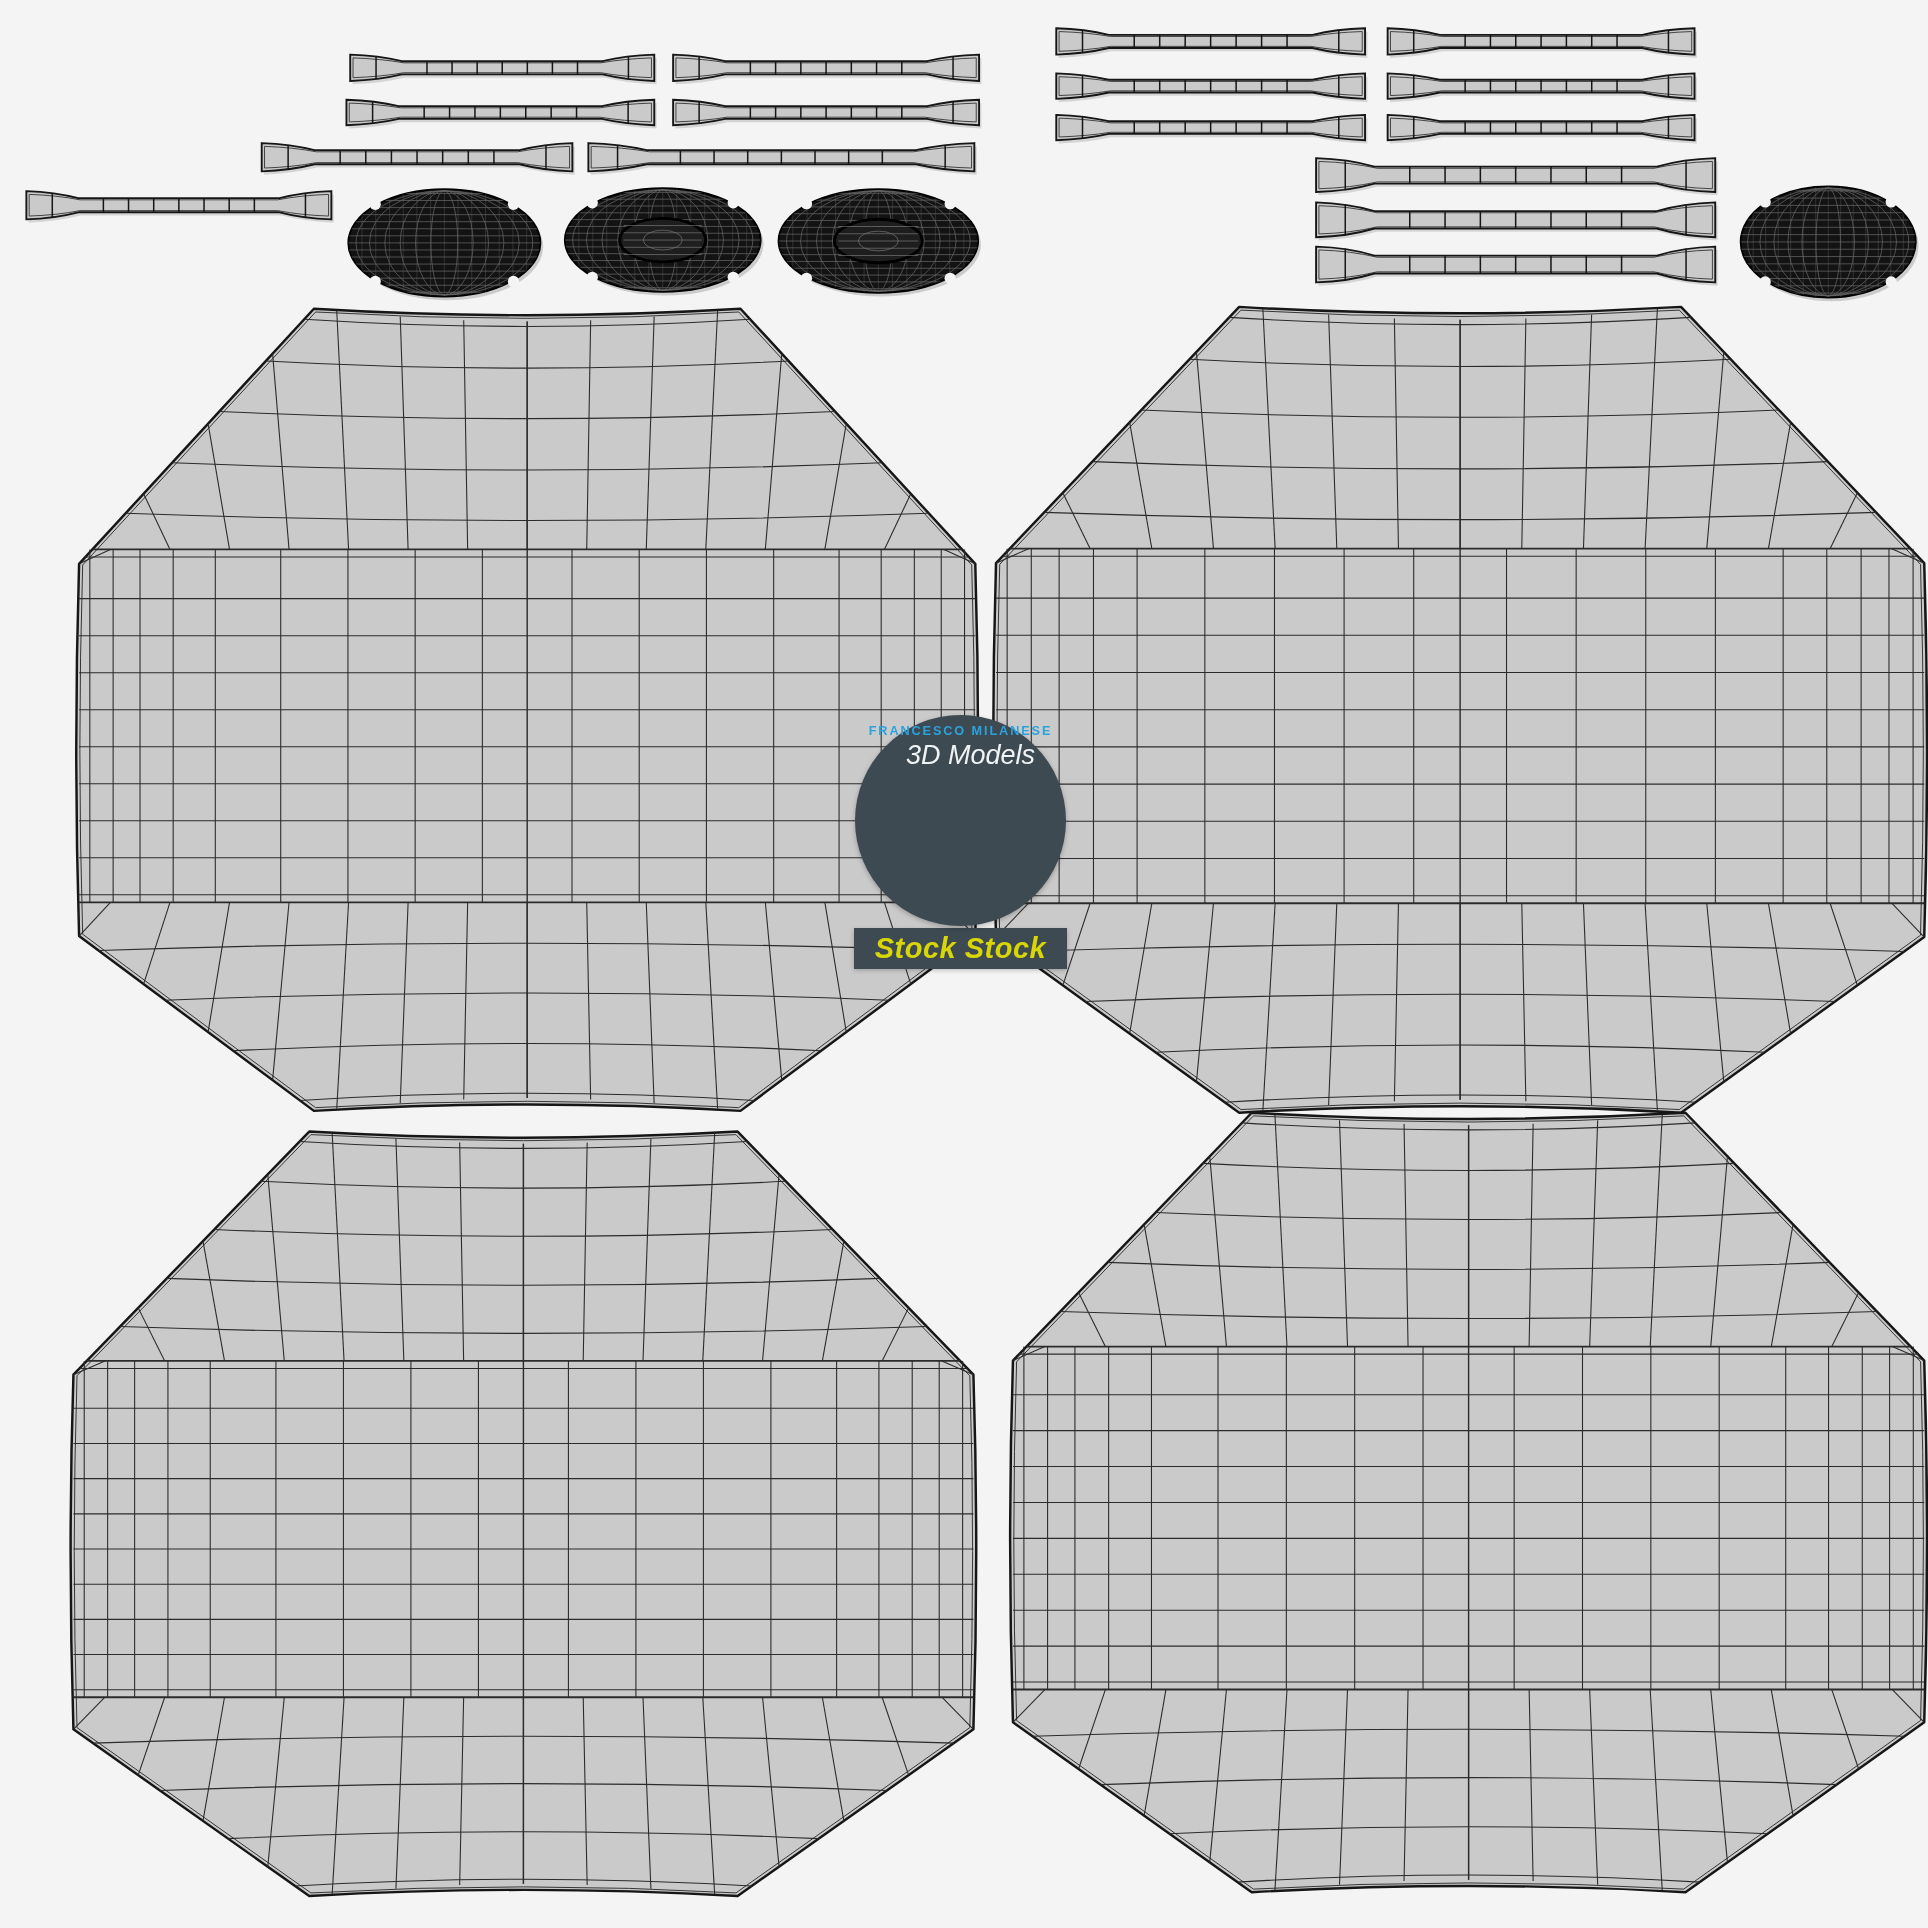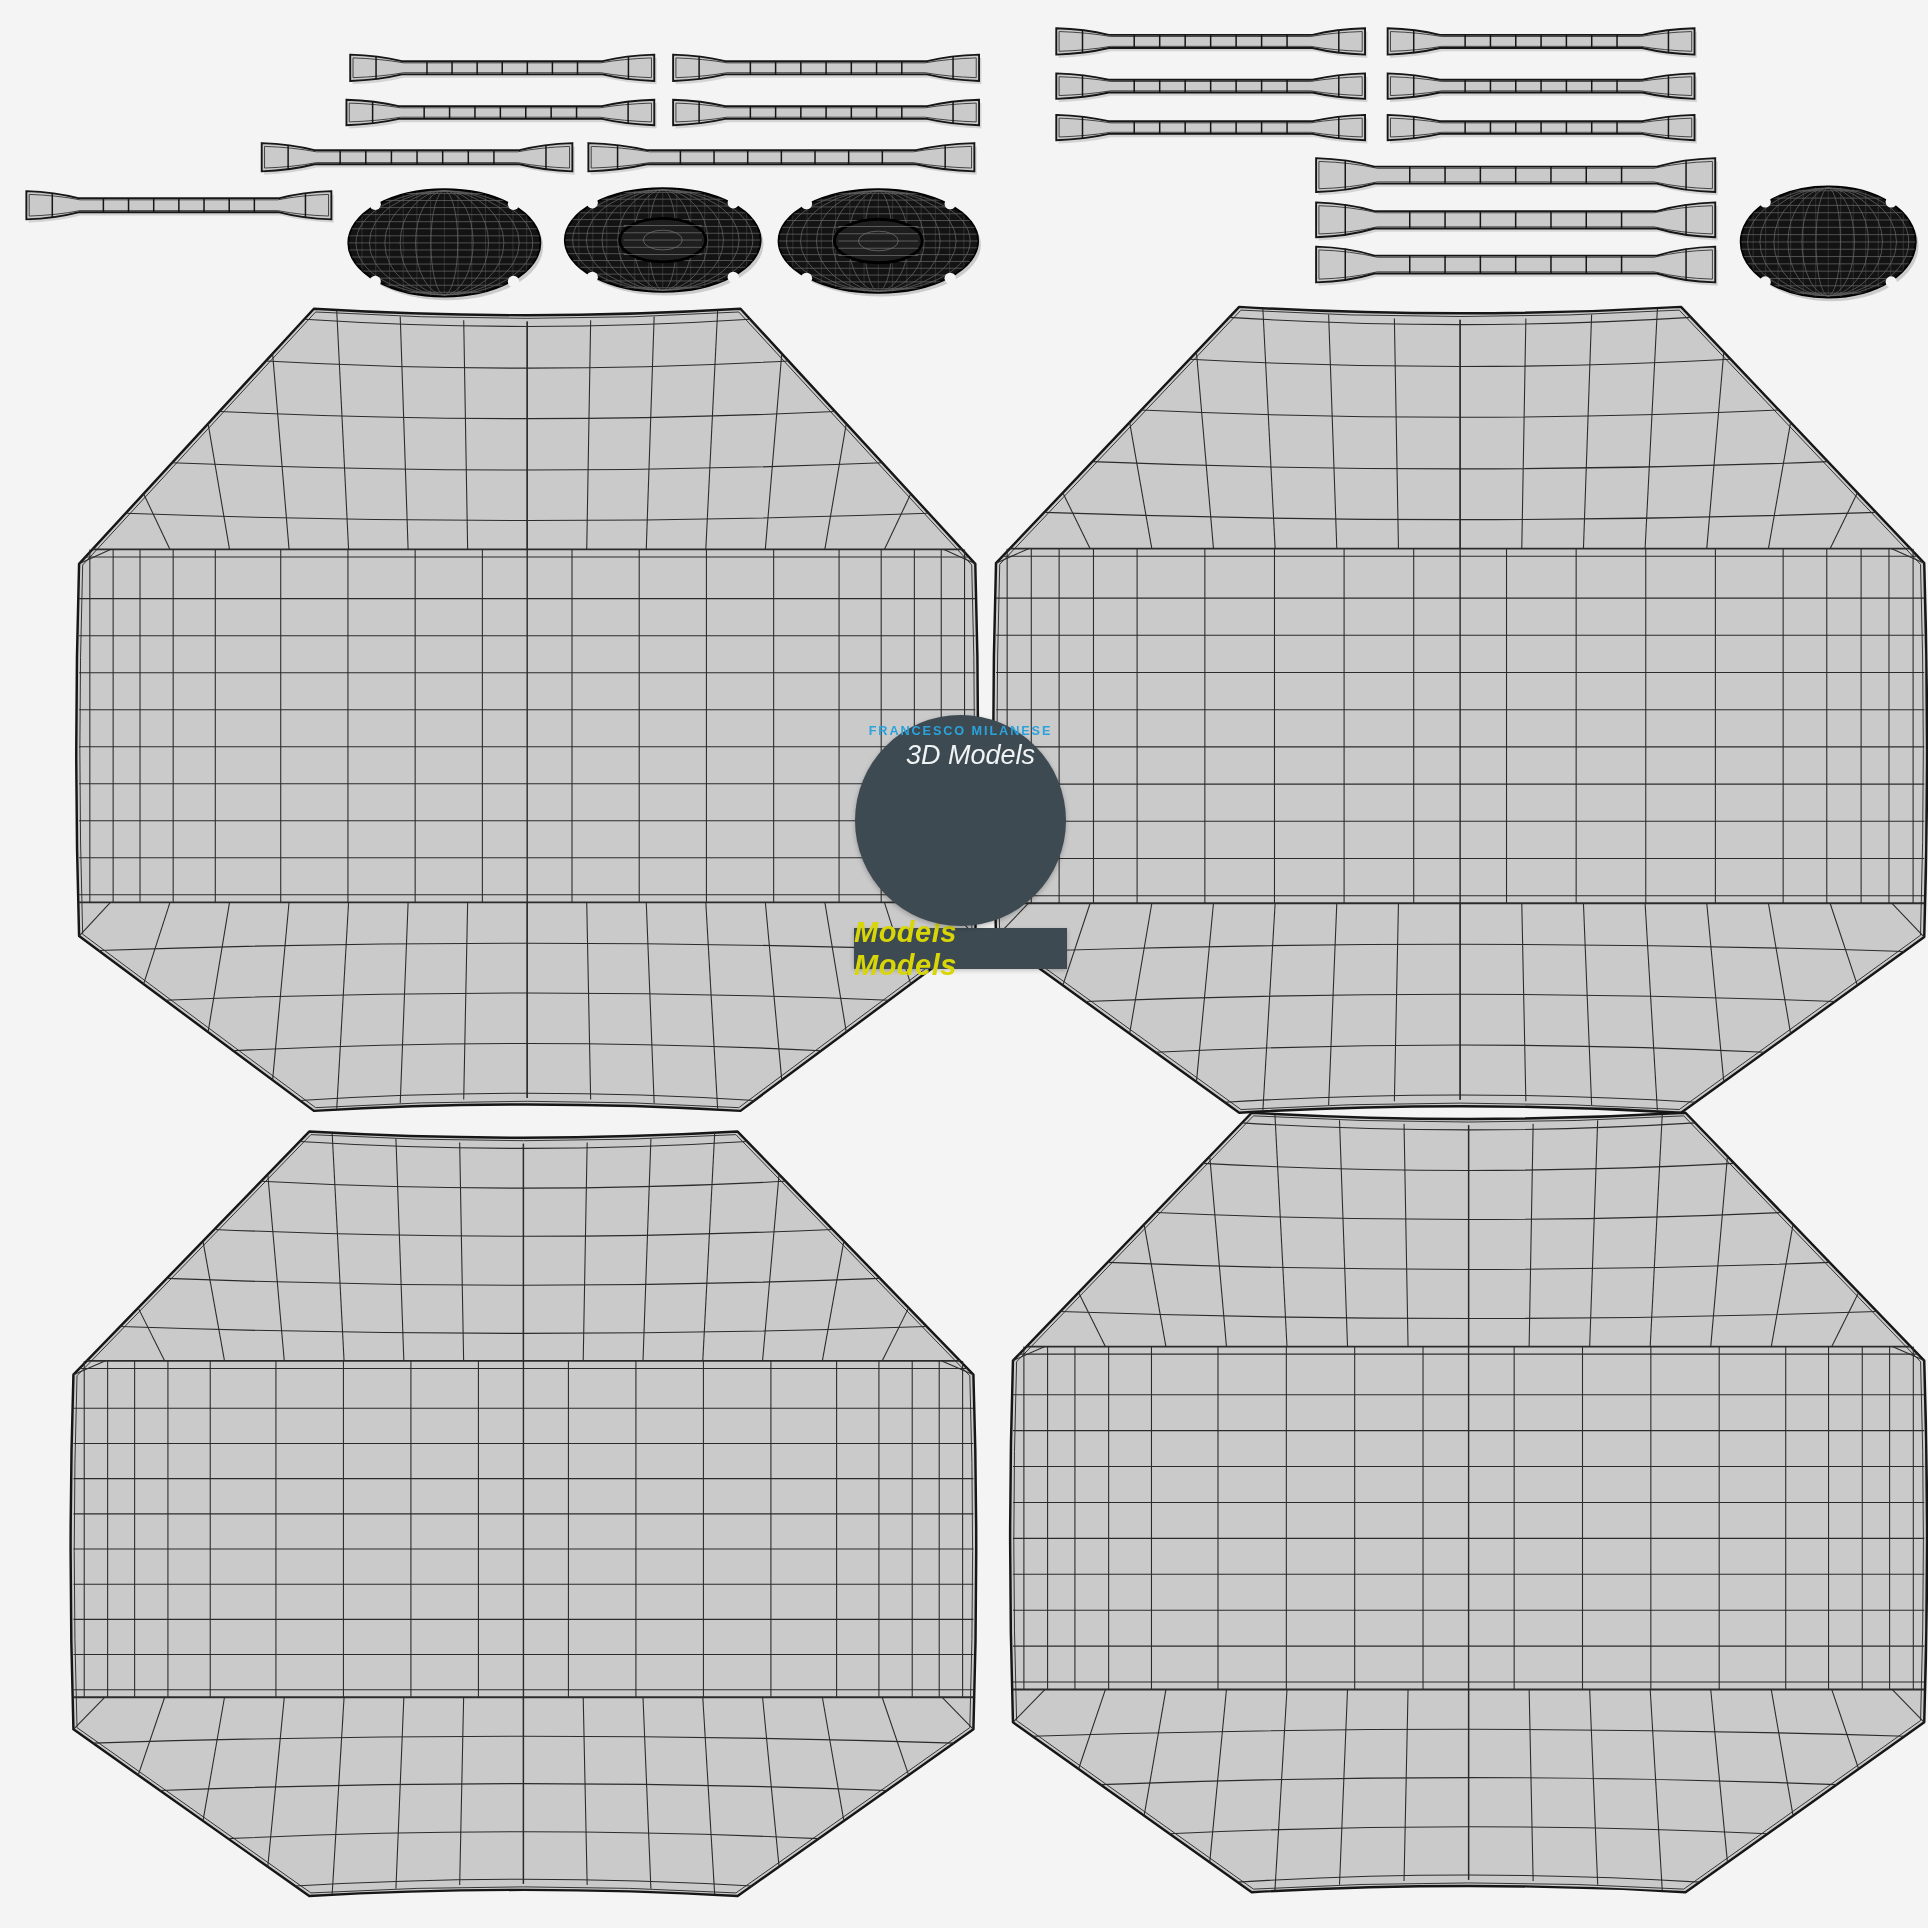--- a/index.html
+++ b/index.html
@@ -802,16 +802,16 @@
         <circle cx="1875.04" cy="299.48" r="6" fill="#f4f4f5"></circle>
       </g>
     </svg>
 
   <div class="logo-circle" style="background: rgb(61, 74, 82);">
     <div class="fm-name" style="color: rgb(42, 163, 220);">FRANCESCO MILANESE</div>
     <div class="fm-tagline" style="color: rgb(240, 243, 244);">3D Models</div>
   </div>
 
   <div class="logo-badge" style="background: rgb(61, 74, 82); color: rgb(216, 214, 6);">
-    <span>Models Models</span>
+    <span>Stock Stock</span>
   </div>
 </div>
 
 
 </body></html>

